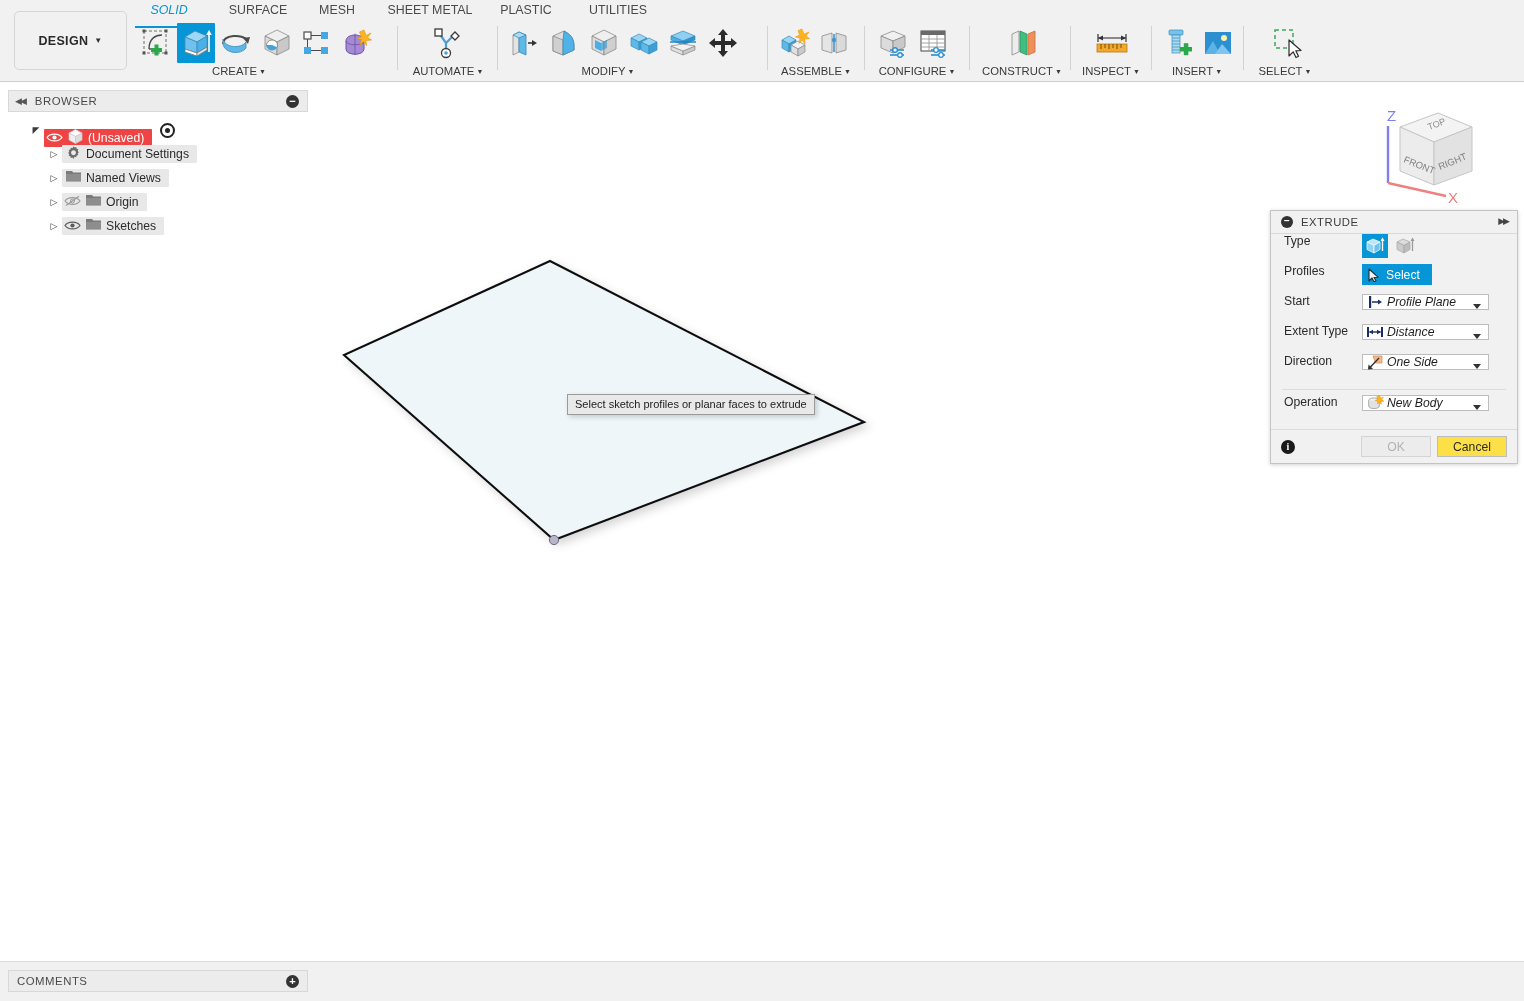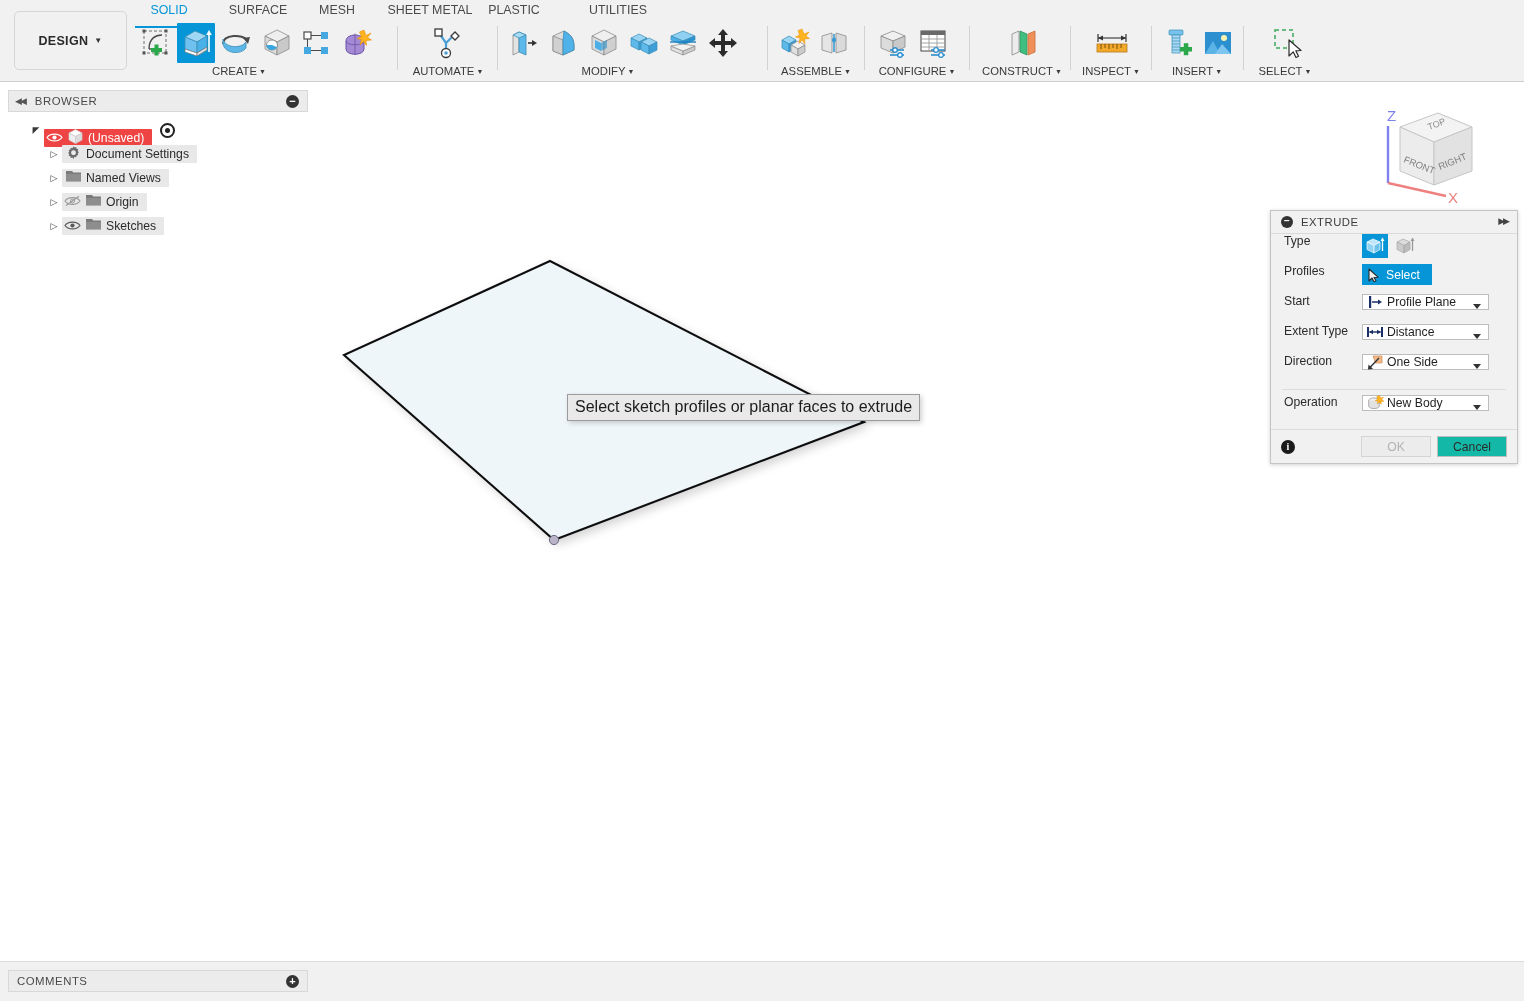--- a/index.html
+++ b/index.html
@@ -94,21 +94,21 @@
 
   
   #canvas {
     position: absolute; left: 316px; top: 83px; width: 1208px; height: 878px;
     background: #ffffff; overflow: hidden;
   }
   #sketch-svg { position: absolute; left: 0; top: 0; }
   #tooltip {
     position: absolute; left: 251px; top: 311px;
     background: #e9e9e9; border: 1px solid #9b9b9b;
-    padding: 3px 7px 4px 7px; font-size: 16px; color: #1c1c1c;
+    padding: 3px 7px 4px 7px; font-size: 11px; color: #1c1c1c;
     white-space: nowrap; box-shadow: 2px 2px 5px rgba(0,0,0,.18); cursor: default;
   }
 
   
   #viewcube { position: absolute; right: 38px; top: 18px; width: 118px; height: 105px; }
 
   
   #comments-hdr {
     position: absolute; left: 8px; top: 970px; width: 300px; height: 22px;
     background: #ececec; border: 1px solid #d8d8d8; display: flex; align-items: center;
@@ -144,65 +144,65 @@
     margin-right: 4px; cursor: default;
   }
   .typebtn.on { background: #0696d7; }
   .selbtn {
     height: 21px; background: #0696d7; color: #fff; font-size: 12.2px;
     display: flex; align-items: center; padding: 0 12px 0 6px; cursor: default;
   }
   .selbtn .curs { margin-right: 5px; display:flex; }
   .dd {
     height: 16px; width: 127px; background: #ffffff; border: 1px solid #bdbdbd;
-    display: flex; align-items: center; position: relative; cursor: default;
+    display: flex; align-items: center; position: relative; cursor: default; font-style: italic;
   }
   .dd .ic { width: 24px; display: flex; align-items: center; justify-content: center; flex: 0 0 24px; }
   .dd .txt { font-size: 12.2px; color: #1f1f1f; }
   .dd .ar {
     position: absolute; right: 7px; top: 9px; width: 0; height: 0;
     border-left: 4px solid transparent; border-right: 4px solid transparent;
     border-top: 5px solid #333;
   }
   #ex-sep { height: 1px; background: #dcdcdc; margin: 5px 11px 5px 11px; }
   #ex-foot {
     height: 34px; border-top: 1px solid #dcdcdc; display: flex; align-items: center;
     padding: 0 10px; margin-top: 4px;
   }
   .info-dot {
     width: 14px; height: 14px; border-radius: 50%; background: #1a1a1a; color: #fff;
     font-size: 10px; font-weight: bold; text-align: center; line-height: 14px;
     font-family: "Liberation Serif", serif;
   }
   .btn {
-    height: 21px; min-width: 70px; border: 1px solid #bdbdbd; background: #14b8a6;
+    height: 21px; min-width: 70px; border: 1px solid #bdbdbd; background: #fde047;
     font-size: 12.2px; color: #2b2b2b; display: flex; align-items: center;
     justify-content: center; cursor: default;
   }
   .btn.disabled { color: #b3b3b3; background: #ececec; border-color: #d4d4d4; }
   #ok-btn { margin-left: auto; margin-right: 6px; }
 </style>
 </head>
 <body>
 
 <div id="app">
 
   <div id="ribbon">
 
     <div id="design-btn">
       <span>DESIGN</span>
       <span class="caret">▼</span>
     </div>
 
     <div class="tabstrip">
-      <div class="tab active" style="left:0px;width:70px;">SOLID</div>
+      <div class="tab active" style="left:0px;width:70px;font-style:italic;">SOLID</div>
       <div class="tab" style="left:82px;width:84px;">SURFACE</div>
       <div class="tab" style="left:172px;width:62px;">MESH</div>
       <div class="tab" style="left:240px;width:112px;">SHEET METAL</div>
-      <div class="tab" style="left:342px;width:76px;">PLASTIC</div>
+      <div class="tab" style="left:354px;width:76px;">PLASTIC</div>
       <div class="tab" style="left:440px;width:88px;">UTILITIES</div>
     </div>
 
     <div class="group" style="left:136px;width:254px;">
       <div class="grow" style="left:0;">
         <div class="gitem">
           <svg width="34" height="34" viewBox="0 0 34 34">
             <rect x="5" y="5" width="22" height="22" fill="none" stroke="#6e6e6e" stroke-width="1" stroke-dasharray="3,2"></rect>
             <rect x="3.5" y="3.5" width="3" height="3" fill="#555"></rect>
               <rect x="25.5" y="3.5" width="3" height="3" fill="#555"></rect>

